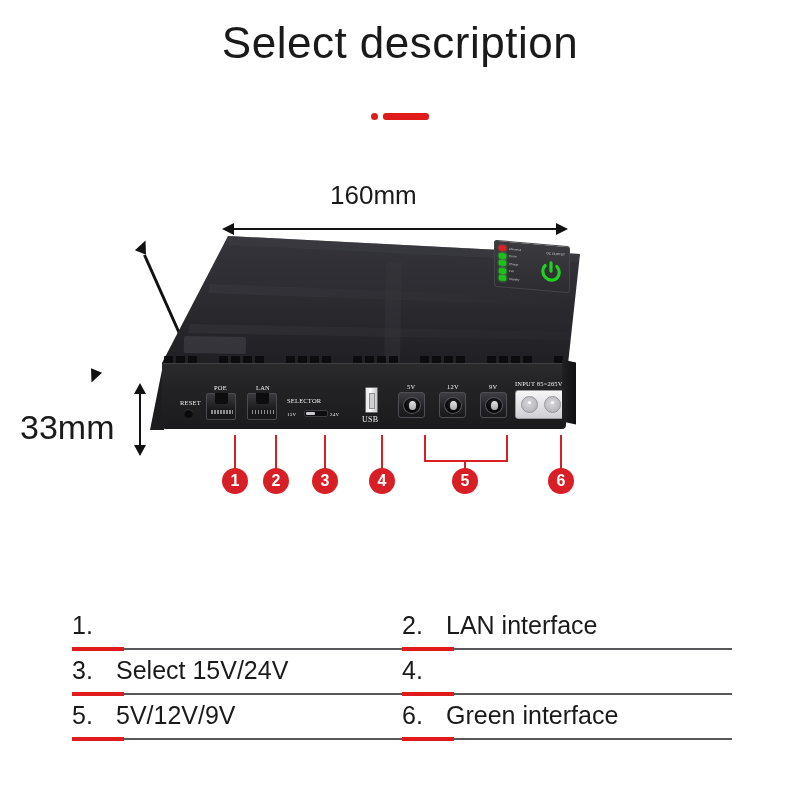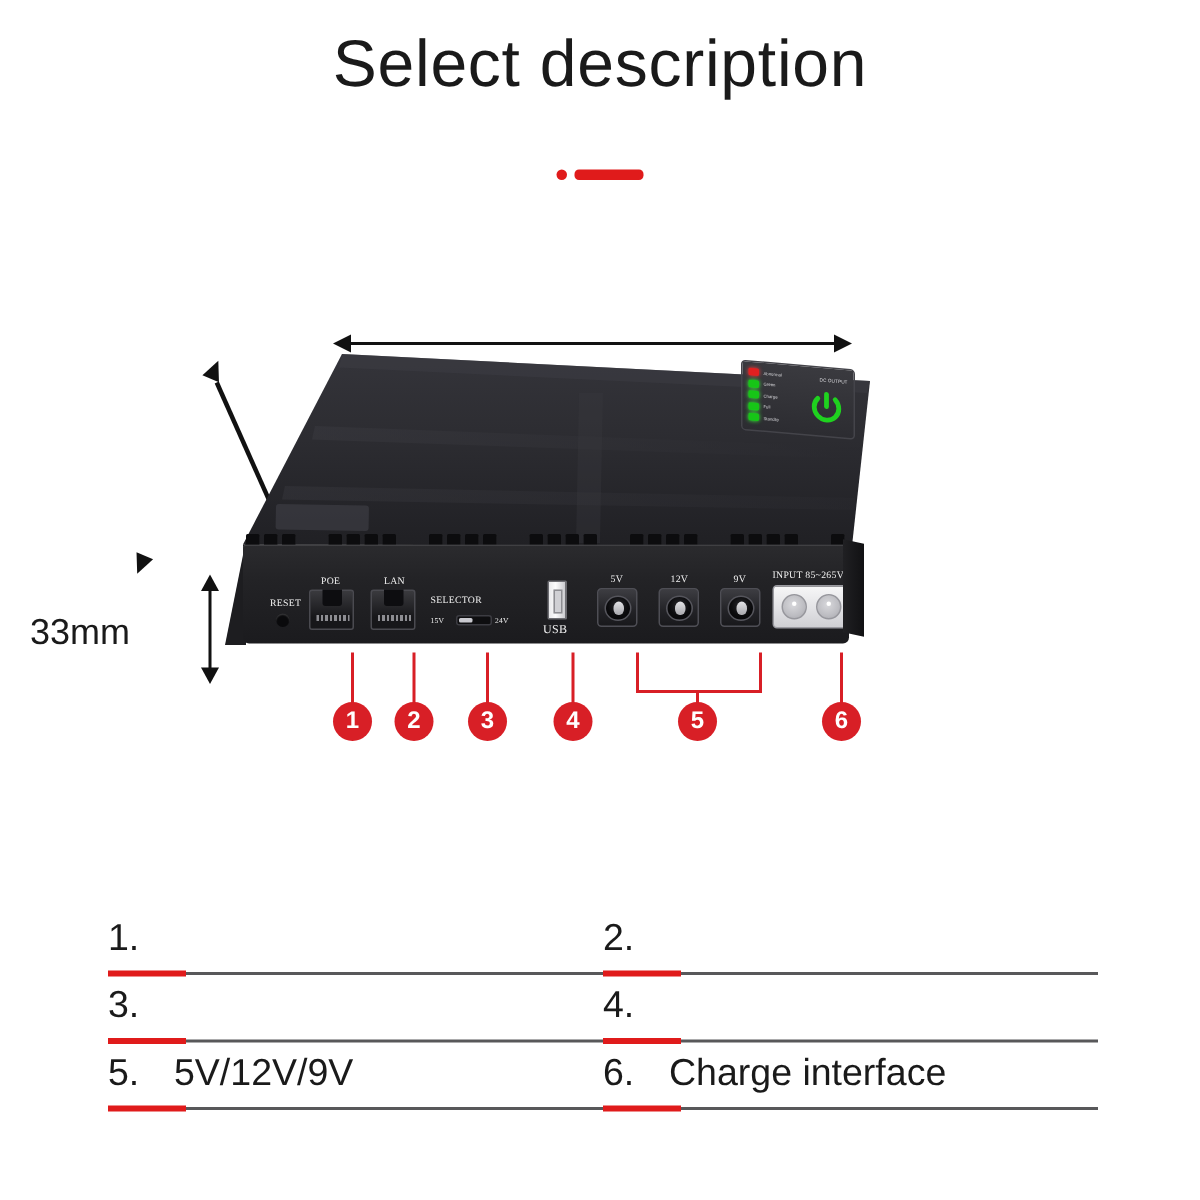--- a/index.html
+++ b/index.html
@@ -125,21 +125,21 @@
     border-right: 6px solid transparent;
     border-top: 13px solid #111;
     transform: rotate(23deg);
   }
 
   
   .dim-33-label {
     position: absolute;
     left: 20px;
     top: 228px;
-    font-size: 24px;
+    font-size: 34px;
     color: #1a1a1a;
     white-space: nowrap;
   }
   .dim-33-line {
     position: absolute;
     left: 139px;
     top: 212px;
     width: 2px;
     height: 58px;
     background: #111;
@@ -505,20 +505,21 @@
 <body>
 
 <div class="title">Select description</div>
 <div class="accent-wrap">
   <div class="accent-dot"></div>
   <div class="accent-bar"></div>
 </div>
 
 <div class="stage">
 
+  <div class="dim-160-label">160mm</div>
   <div class="arrow-left-head"></div>
   <div class="dim-160-line"></div>
   <div class="arrow-right-head"></div>
 
   <div class="dim-105-head-top"></div>
   <div class="dim-105-line"></div>
   <div class="dim-105-head-bot"></div>
 
   <div class="dim-33-label">33mm</div>
   <div class="dim-33-head-top"></div>
@@ -692,45 +693,47 @@
 <div class="legend">
 
   <div class="legend-row">
     <div class="legend-cell">
       <span class="legend-num">1.</span>
       <span class="legend-rule"></span>
       <span class="legend-rule-red"></span>
     </div>
     <div class="legend-cell">
       <span class="legend-num">2.</span>
+      <span class="legend-text">LAN interface</span>
       <span class="legend-rule"></span>
       <span class="legend-rule-red"></span>
     </div>
   </div>
 
   <div class="legend-row">
     <div class="legend-cell">
       <span class="legend-num">3.</span>
+      <span class="legend-text">Select 15V/24V</span>
       <span class="legend-rule"></span>
       <span class="legend-rule-red"></span>
     </div>
     <div class="legend-cell">
       <span class="legend-num">4.</span>
       <span class="legend-rule"></span>
       <span class="legend-rule-red"></span>
     </div>
   </div>
 
   <div class="legend-row">
     <div class="legend-cell">
       <span class="legend-num">5.</span>
       <span class="legend-text">5V/12V/9V</span>
       <span class="legend-rule"></span>
       <span class="legend-rule-red"></span>
     </div>
     <div class="legend-cell">
       <span class="legend-num">6.</span>
-      <span class="legend-text">Charge interface</span>
+      <span class="legend-text">Green interface</span>
       <span class="legend-rule"></span>
       <span class="legend-rule-red"></span>
     </div>
   </div>
 </div>
 
 </body></html>

